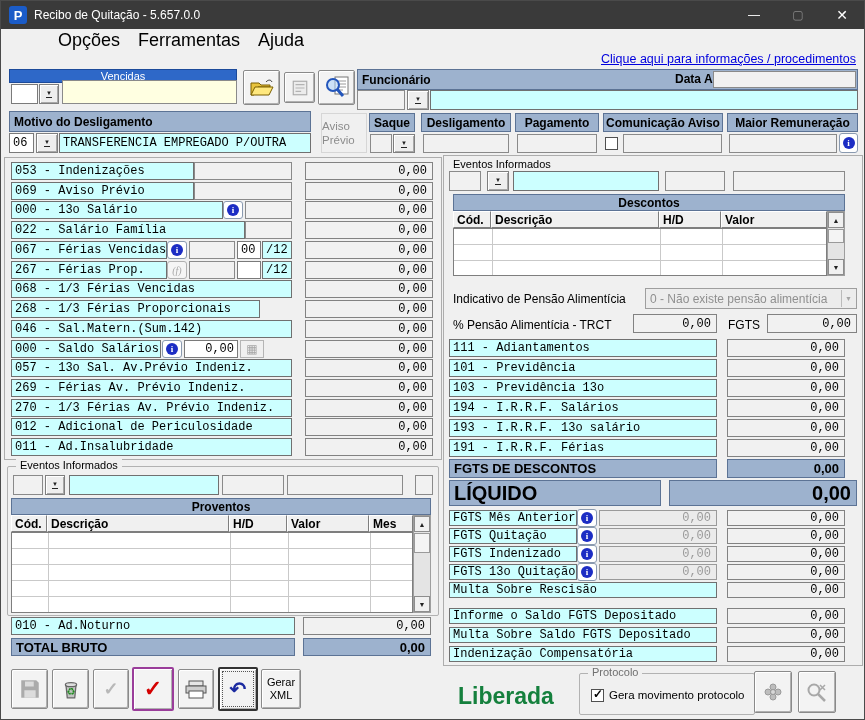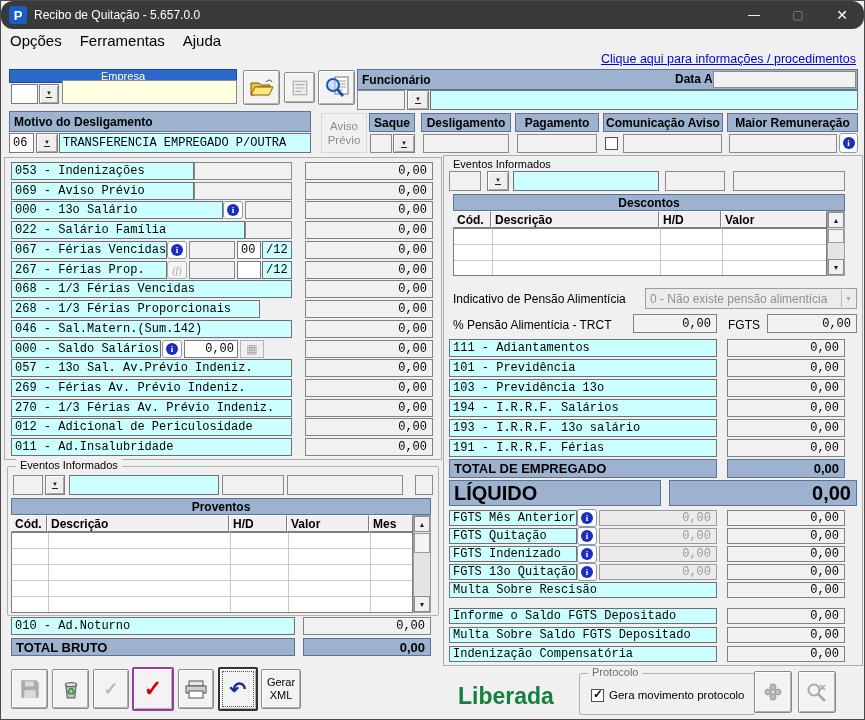--- a/index.html
+++ b/index.html
@@ -3,31 +3,31 @@
 <meta charset="utf-8">
 <style>
   * { box-sizing: border-box; }
   html,body { margin:0; padding:0; background:#d8d8d8; }
   .win { position:relative; width:865px; height:720px; background:#f0f0f0;
          border:1px solid #4a4a4a; overflow:hidden;
          font-family:"Liberation Sans", sans-serif; color:#000; }
 
   
   .titlebar { position:absolute; left:0; top:0; width:100%; height:28px; background:#3a3a3a;
-              display:flex; align-items:center; color:#fff;border-radius:12px; }
+              display:flex; align-items:center; color:#fff; }
   .appicon { width:18px; height:18px; margin:0 7px 0 8px; background:#1b5cc8; border-radius:3px;
              display:flex; align-items:center; justify-content:center; }
   .appicon::after { content:"P"; color:#fff; font-weight:bold; font-size:13px; }
   .title-text { font-size:12px; }
   .tbbtn { position:absolute; top:0; width:44px; height:28px; display:flex; align-items:center;
            justify-content:center; font-size:12px; color:#fff; }
 
   
   .menubar { position:absolute; left:0; top:28px; width:100%; height:22px; background:#f0f0f0;
-             display:flex; align-items:center; font-size:15px; }
+             display:flex; align-items:center; font-size:18px;padding-left:48px; }
   .menuitem { padding:0 9px; }
 
   .link { position:absolute; top:51px; right:8px; font-size:12.5px; color:#0000dd;
           text-decoration:underline; }
 
   
   .sb { position:absolute; background:#9db2ce; border:1px solid #5c7395; font-weight:bold;
         font-size:12px; display:flex; align-items:center; padding:0 4px; white-space:nowrap; }
   .sb.center { justify-content:center; }
   .cyan { position:absolute; background:#ccffff; border:1px solid #707070; height:18px;
@@ -98,21 +98,21 @@
   <div class="tbbtn" style="right:0;font-size:14px;">✕</div>
 
   <div class="menubar">
     <span class="menuitem">Opções</span>
     <span class="menuitem">Ferramentas</span>
     <span class="menuitem">Ajuda</span>
   </div>
 
   <a class="link">Clique aqui para informações / procedimentos</a>
 
-  <div class="sb center" style="left:8px;top:68px;width:228px;height:14px;background:#2e68c8;border-color:#1c4a9a;color:#fff;font-weight:normal;font-size:11px;">Empresa</div>
+  <div class="sb center" style="left:8px;top:68px;width:228px;height:14px;background:#2e68c8;border-color:#1c4a9a;color:#fff;font-weight:normal;font-size:11px;">Vencidas</div>
   <div class="wfield" style="left:10px;top:83px;width:27px;height:20px;"></div>
   <div class="dd" style="left:38px;top:83px;width:20px;height:20px;"></div>
   <div class="yfield" style="left:61px;top:79px;width:175px;height:24px;"></div>
 
   <div class="btn" style="left:242px;top:69px;width:37px;height:35px;">
     <svg width="26" height="20" viewBox="0 0 26 20">
       <path d="M2 5h8l2 2h9v2H9L5 17H2z" fill="#e8c33c" stroke="#7a5f00"></path>
       <path d="M6 9h18l-4 8H2z" fill="#ffe87e" stroke="#7a5f00"></path>
       <path d="M17 4c2-2.5 5-2.5 6 0" fill="none" stroke="#333"></path>
     </svg>
@@ -137,21 +137,21 @@
   <div class="gfield" style="left:712px;top:70px;width:143px;height:17px;"></div>
   <div class="gfield" style="left:356px;top:89px;width:48px;height:20px;"></div>
   <div class="dd" style="left:406px;top:89px;width:22px;height:20px;"></div>
   <div class="cyan" style="left:429px;top:89px;width:428px;height:20px;"></div>
 
   <div class="sb" style="left:8px;top:110px;width:302px;height:21px;">Motivo do Desligamento</div>
   <div class="wfield" style="left:8px;top:132px;width:25px;height:20px;">06</div>
   <div class="dd" style="left:35px;top:132px;width:22px;height:20px;"></div>
   <div class="cyan" style="left:58px;top:132px;width:252px;height:20px;">TRANSFERENCIA EMPREGADO P/OUTRA</div>
 
-  <div style="position:absolute;left:320px;top:112px;width:46px;height:40px;border:1px solid #d6d6d6;color:#8c8c8c;font-size:11.5px;display:flex;align-items:center;justify-content:center;text-align:center;line-height:1.25;">Aviso Prévio</div>
+  <div style="position:absolute;left:320px;top:112px;width:46px;height:40px;border:1px solid #d6d6d6;color:#8c8c8c;font-size:11.5px;display:flex;align-items:center;justify-content:center;text-align:left;line-height:1.25;">Aviso Prévio</div>
 
   <div class="sb center" style="left:368px;top:112px;width:46px;height:19px;">Saque</div>
   <div class="gfield" style="left:369px;top:133px;width:22px;height:19px;"></div>
   <div class="dd" style="left:392px;top:133px;width:22px;height:19px;"></div>
 
   <div class="sb center" style="left:420px;top:112px;width:90px;height:19px;">Desligamento</div>
   <div class="gfield" style="left:422px;top:133px;width:86px;height:19px;"></div>
 
   <div class="sb center" style="left:514px;top:112px;width:84px;height:19px;">Pagamento</div>
   <div class="gfield" style="left:516px;top:133px;width:80px;height:19px;"></div>
@@ -331,21 +331,21 @@
   <div class="val" style="left:726px;top:358px;width:118px;">0,00</div>
   <div class="cyan" style="left:448px;top:378px;width:268px;">103 - Previdência 13o</div>
   <div class="val" style="left:726px;top:378px;width:118px;">0,00</div>
   <div class="cyan" style="left:448px;top:398px;width:268px;">194 - I.R.R.F. Salários</div>
   <div class="val" style="left:726px;top:398px;width:118px;">0,00</div>
   <div class="cyan" style="left:448px;top:418px;width:268px;">193 - I.R.R.F. 13o salário</div>
   <div class="val" style="left:726px;top:418px;width:118px;">0,00</div>
   <div class="cyan" style="left:448px;top:438px;width:268px;">191 - I.R.R.F. Férias</div>
   <div class="val" style="left:726px;top:438px;width:118px;">0,00</div>
 
-  <div class="sb" style="left:448px;top:458px;width:268px;height:19px;font-size:13px;">TOTAL DE EMPREGADO</div>
+  <div class="sb" style="left:448px;top:458px;width:268px;height:19px;font-size:13px;">FGTS DE DESCONTOS</div>
   <div class="valblue" style="left:726px;top:458px;width:118px;height:19px;font-size:13px;">0,00</div>
 
   <div class="sb" style="left:448px;top:479px;width:212px;height:26px;font-size:20px;">LÍQUIDO</div>
   <div class="valblue" style="left:668px;top:479px;width:188px;height:26px;font-size:20px;">0,00</div>
 
   <div class="cyan" style="left:448px;top:509px;width:128px;height:16px;">FGTS Mês Anterior</div>
   <div class="info" style="left:576px;top:508px;width:20px;height:18px;"></div>
   <div class="gval" style="left:598px;top:509px;width:118px;height:16px;">0,00</div>
   <div class="val" style="left:726px;top:509px;width:118px;height:16px;">0,00</div>
 

